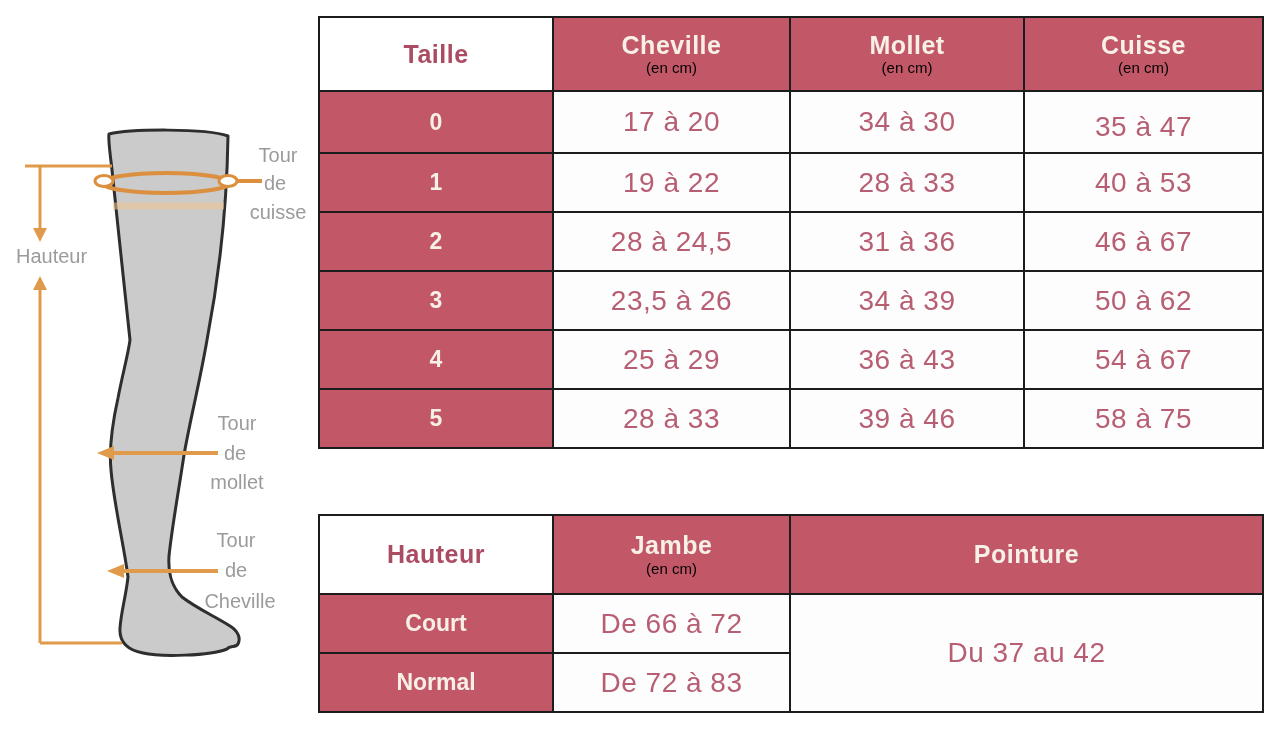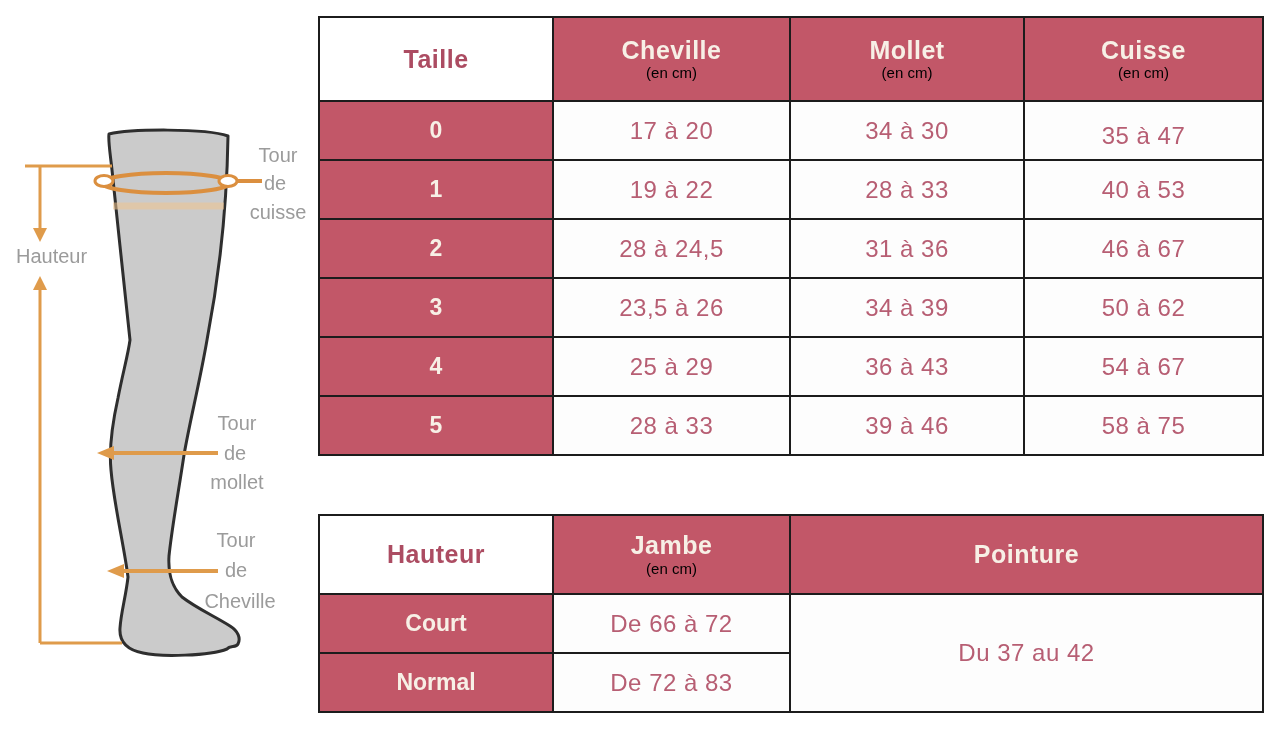--- a/index.html
+++ b/index.html
@@ -21,21 +21,21 @@
     background: #fff;
   }
   .tbl th, .tbl td {
     border: 2px solid #1c1c1c;
     text-align: center;
     vertical-align: middle;
     padding: 0;
     overflow: hidden;
   }
   .main-tbl { left: 318px; top: 16px; width: 944px; }
-  .main-tbl thead tr { height: 84px; }
+  .main-tbl thead tr { height: 74px; }
   .main-tbl tbody tr { height: 59px; }
   .height-tbl { left: 318px; top: 514px; width: 944px; }
   .height-tbl thead tr { height: 79px; }
   .height-tbl tbody tr { height: 59px; margin-left: 8px; }
 
   .pink-hd { background: #C25768; }
   .hd-label {
     display: block;
     font-weight: 700;
     font-size: 25px;
@@ -59,21 +59,21 @@
   }
   .rowlabel {
     background: #C25768;
     color: #F7F0E6;
     font-weight: 700;
     font-size: 23px;
   }
   .val {
     background: #FDFDFD;
     color: #B75E73;
-    font-size: 24px;
+    font-size: 28px;
     font-weight: 400;
     letter-spacing: 0.5px;
   }
   .nudge-up span { display: inline-block; transform: translateY(-9px); margin-top: 28px; }
 
   
   .diagram { position: absolute; left: 0; top: 0; }
   .diag-label {
     fill: #9B9B9B;
     font-family: "Liberation Sans", sans-serif;

